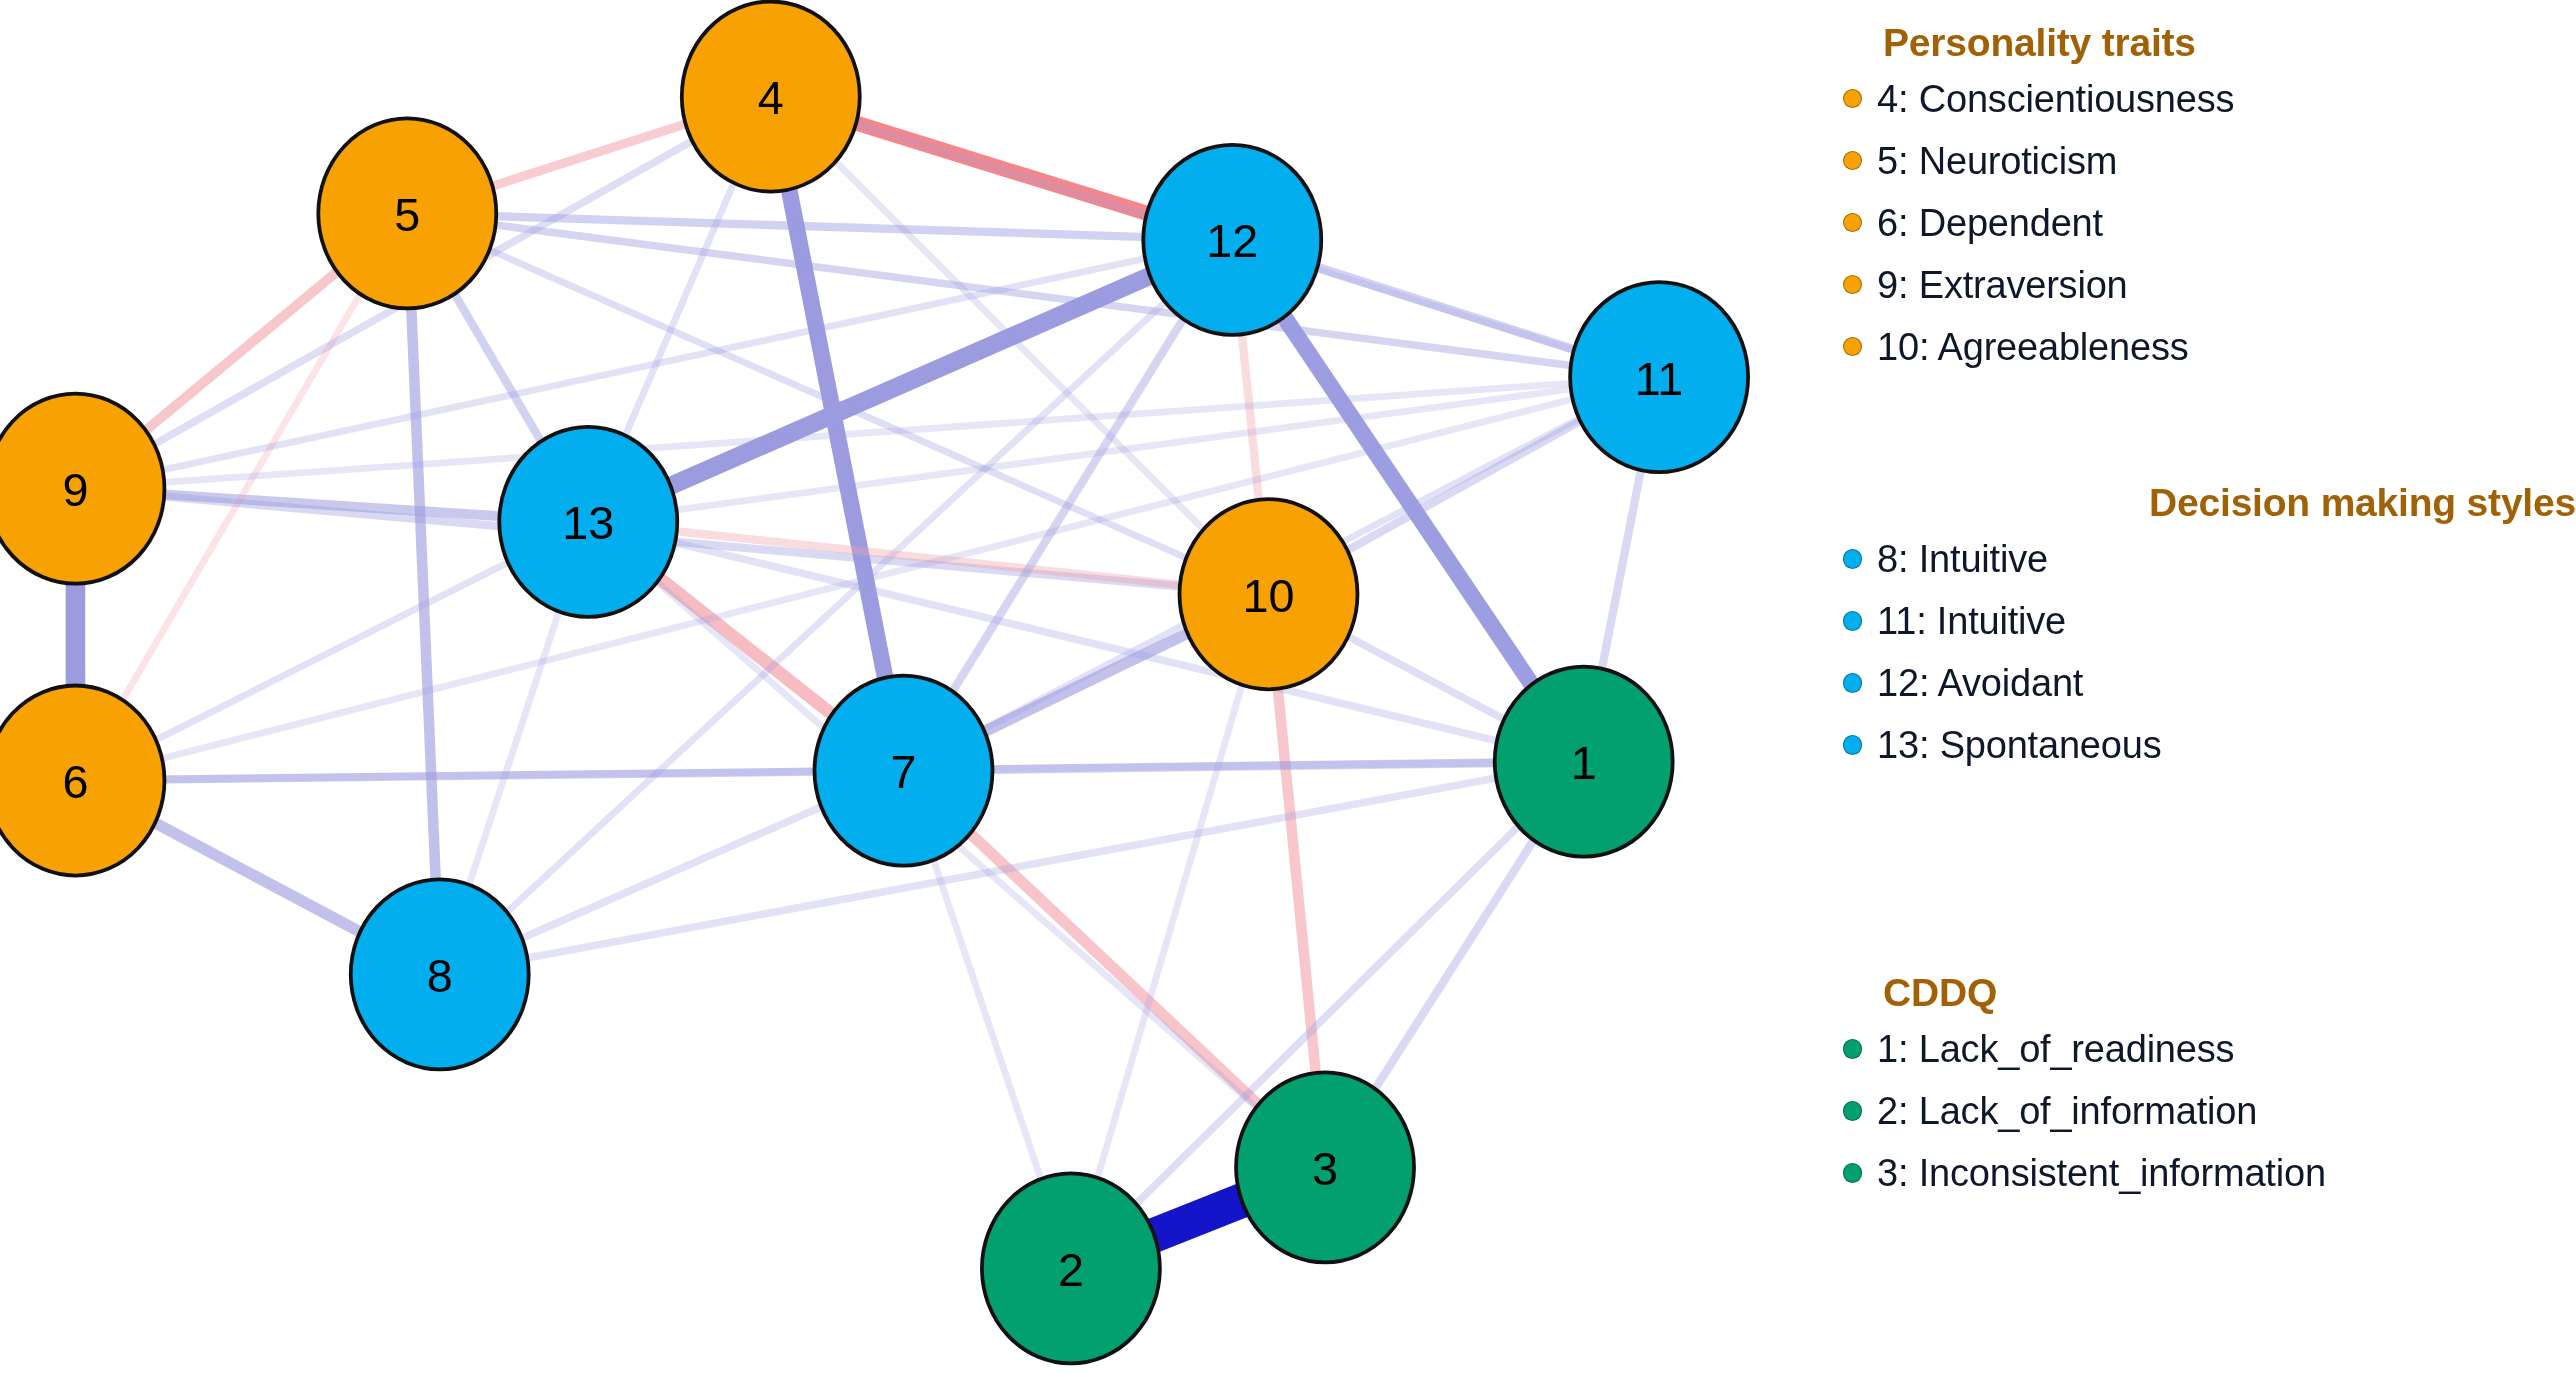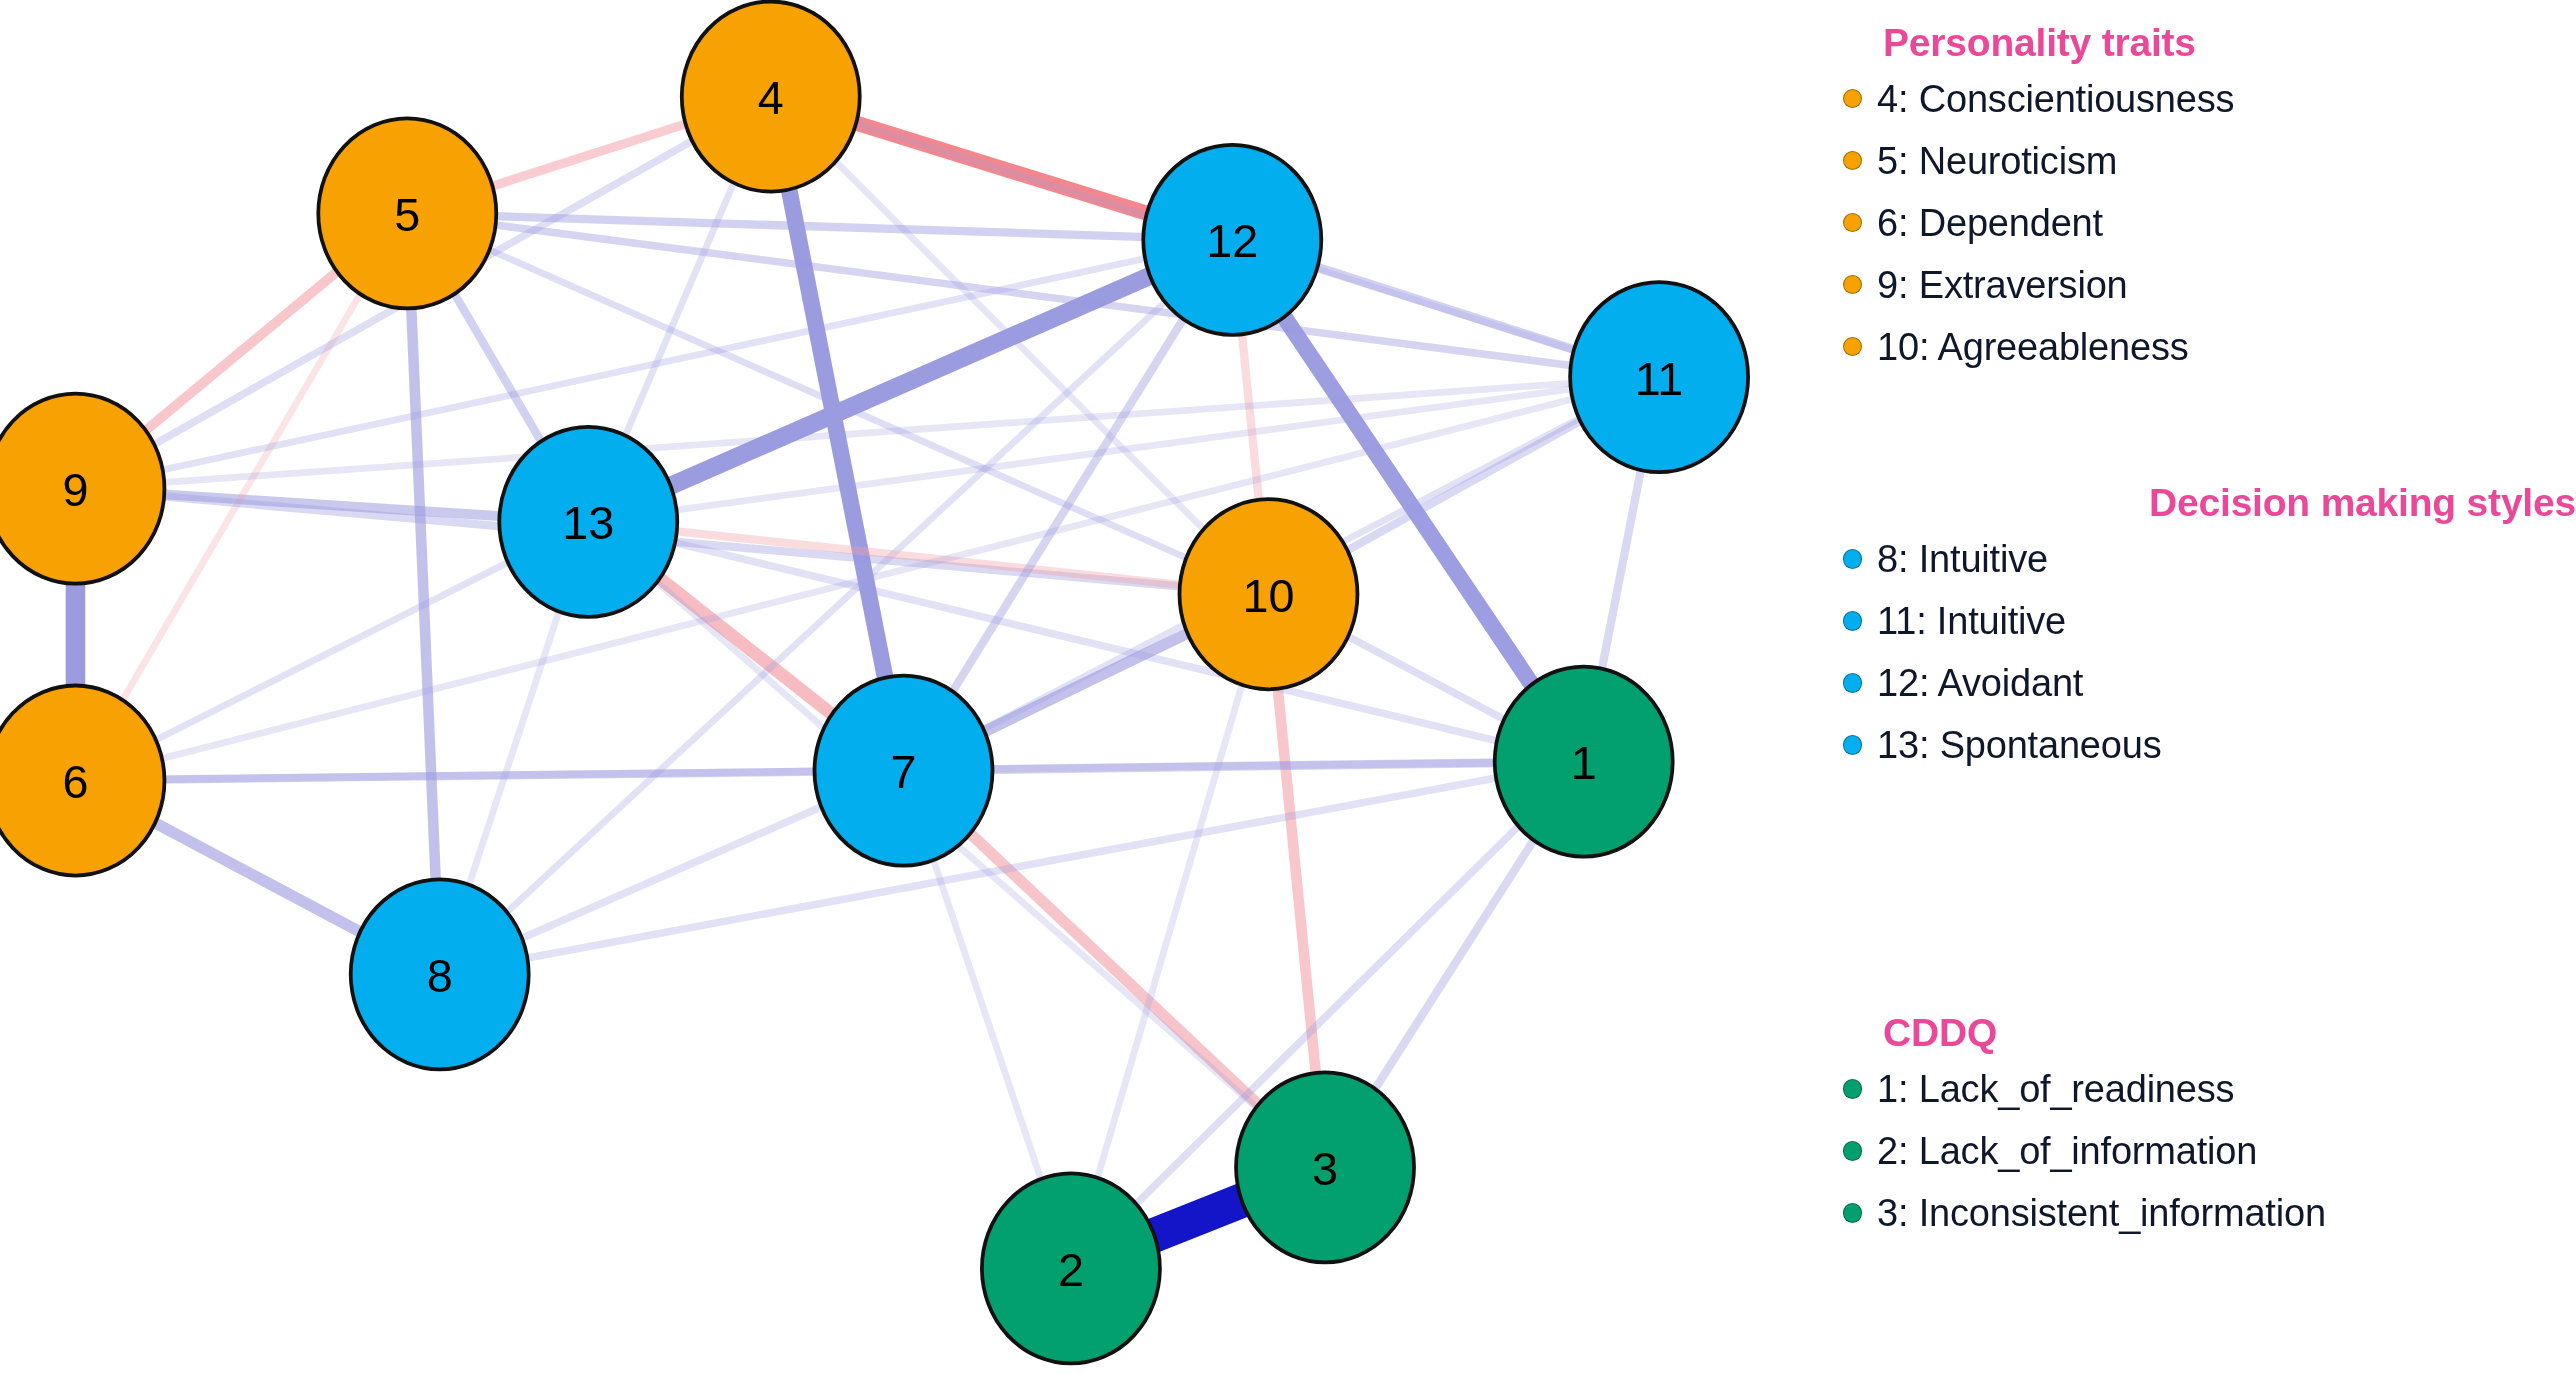--- a/index.html
+++ b/index.html
@@ -4,21 +4,21 @@
 <style>
   html,body{margin:0;padding:0;background:#ffffff;}
   body{width:2576px;height:1374px;font-family:"Liberation Sans",sans-serif;overflow:hidden;}
   #stage{position:relative;width:2576px;height:1374px;background:#fff;}
   #netwrap{position:absolute;left:0;top:0;width:1810px;height:1374px;}
   svg#net{display:block;width:1810px;height:1374px;}
   .nodelabel{font-family:"Liberation Sans",sans-serif;font-size:62px;fill:#000;
              text-anchor:middle;dominant-baseline:central;}
   #legend{position:absolute;left:1835px;top:0;width:741px;height:1374px;}
   .lg-group{position:absolute;left:0;width:741px;}
-  .lg-title{font-weight:bold;font-size:39px;color:#ec4899;line-height:1;
+  .lg-title{font-weight:bold;font-size:39px;color:#a16207;line-height:1;
             margin:0 0 6px 48px;letter-spacing:-0.2px;}
   .lg-item{display:flex;align-items:center;height:62px;}
   .lg-dot{width:19.6px;height:19.6px;border-radius:50%;flex:0 0 19.6px;margin:0 15px 0 7.5px;
           border:0.8px solid rgba(0,0,0,.35);box-sizing:border-box;}
   .lg-text{font-size:38px;color:#0f172a;white-space:nowrap;line-height:1;letter-spacing:-0.2px;}
 </style>
 </head>
 <body>
 
 <div id="stage">
@@ -171,21 +171,21 @@
         </div>
         <div class="lg-item">
           <span class="lg-dot" style="background: rgb(2, 174, 238);"></span>
           <span class="lg-text">12: Avoidant</span>
         </div>
         <div class="lg-item">
           <span class="lg-dot" style="background: rgb(2, 174, 238);"></span>
           <span class="lg-text">13: Spontaneous</span>
         </div>
       </div>
-      <div class="lg-group" style="top: 973px; margin-top: 40px;">
+      <div class="lg-group" style="top: 973px;">
         <div class="lg-title">CDDQ</div>
         <div class="lg-item">
           <span class="lg-dot" style="background: rgb(2, 160, 111);"></span>
           <span class="lg-text">1: Lack_of_readiness</span>
         </div>
         <div class="lg-item">
           <span class="lg-dot" style="background: rgb(2, 160, 111);"></span>
           <span class="lg-text">2: Lack_of_information</span>
         </div>
         <div class="lg-item">

